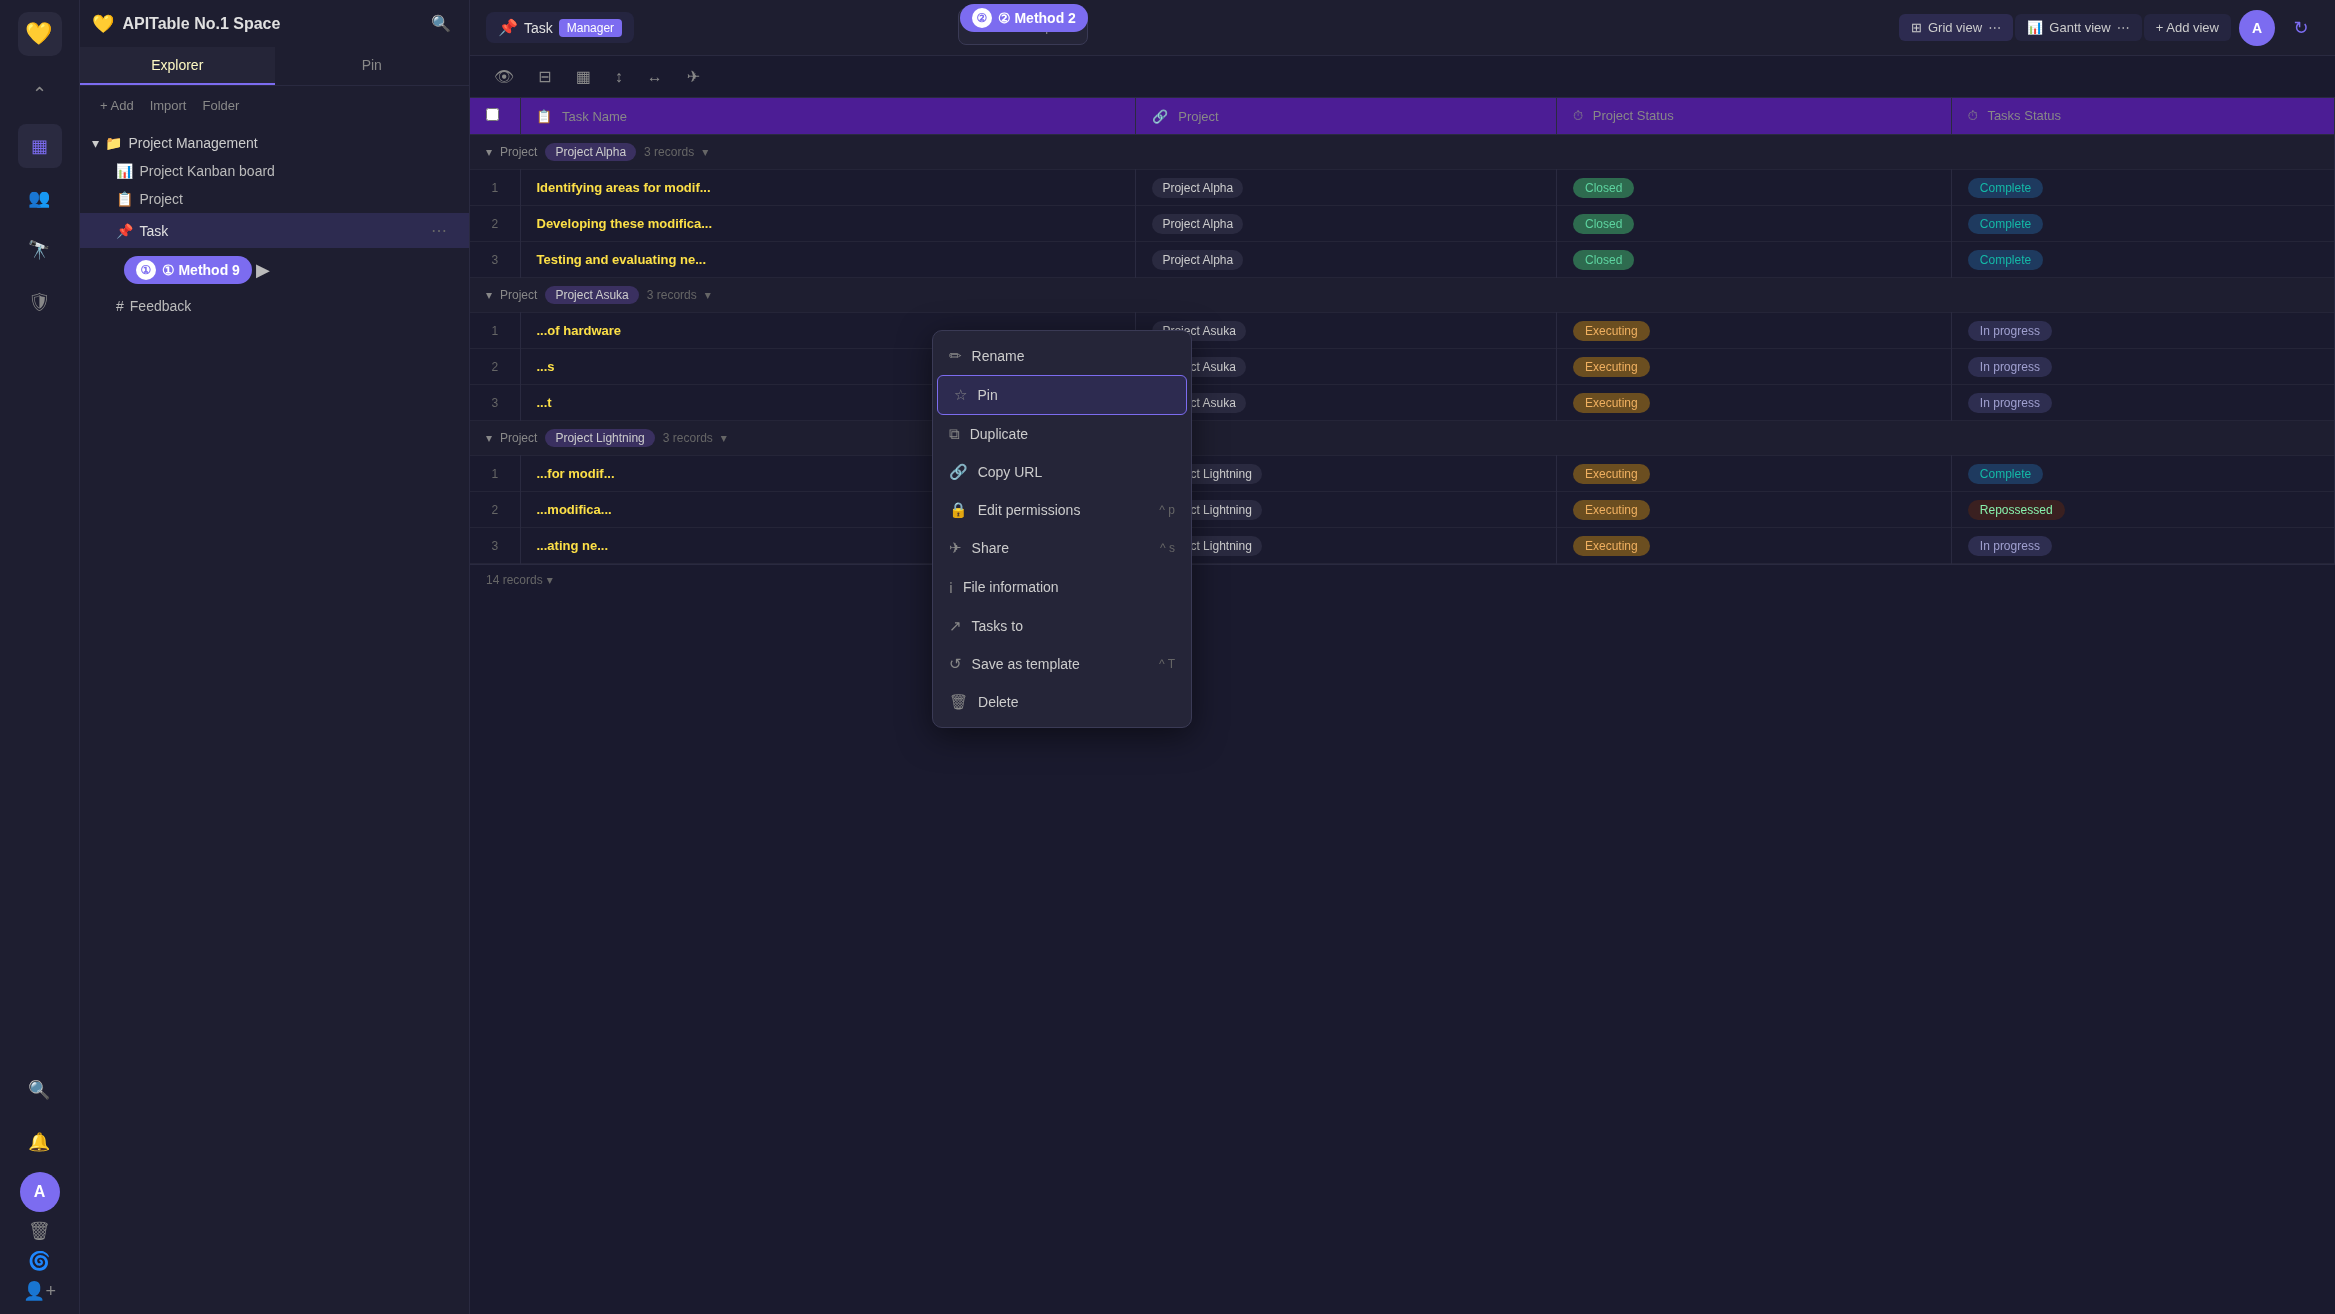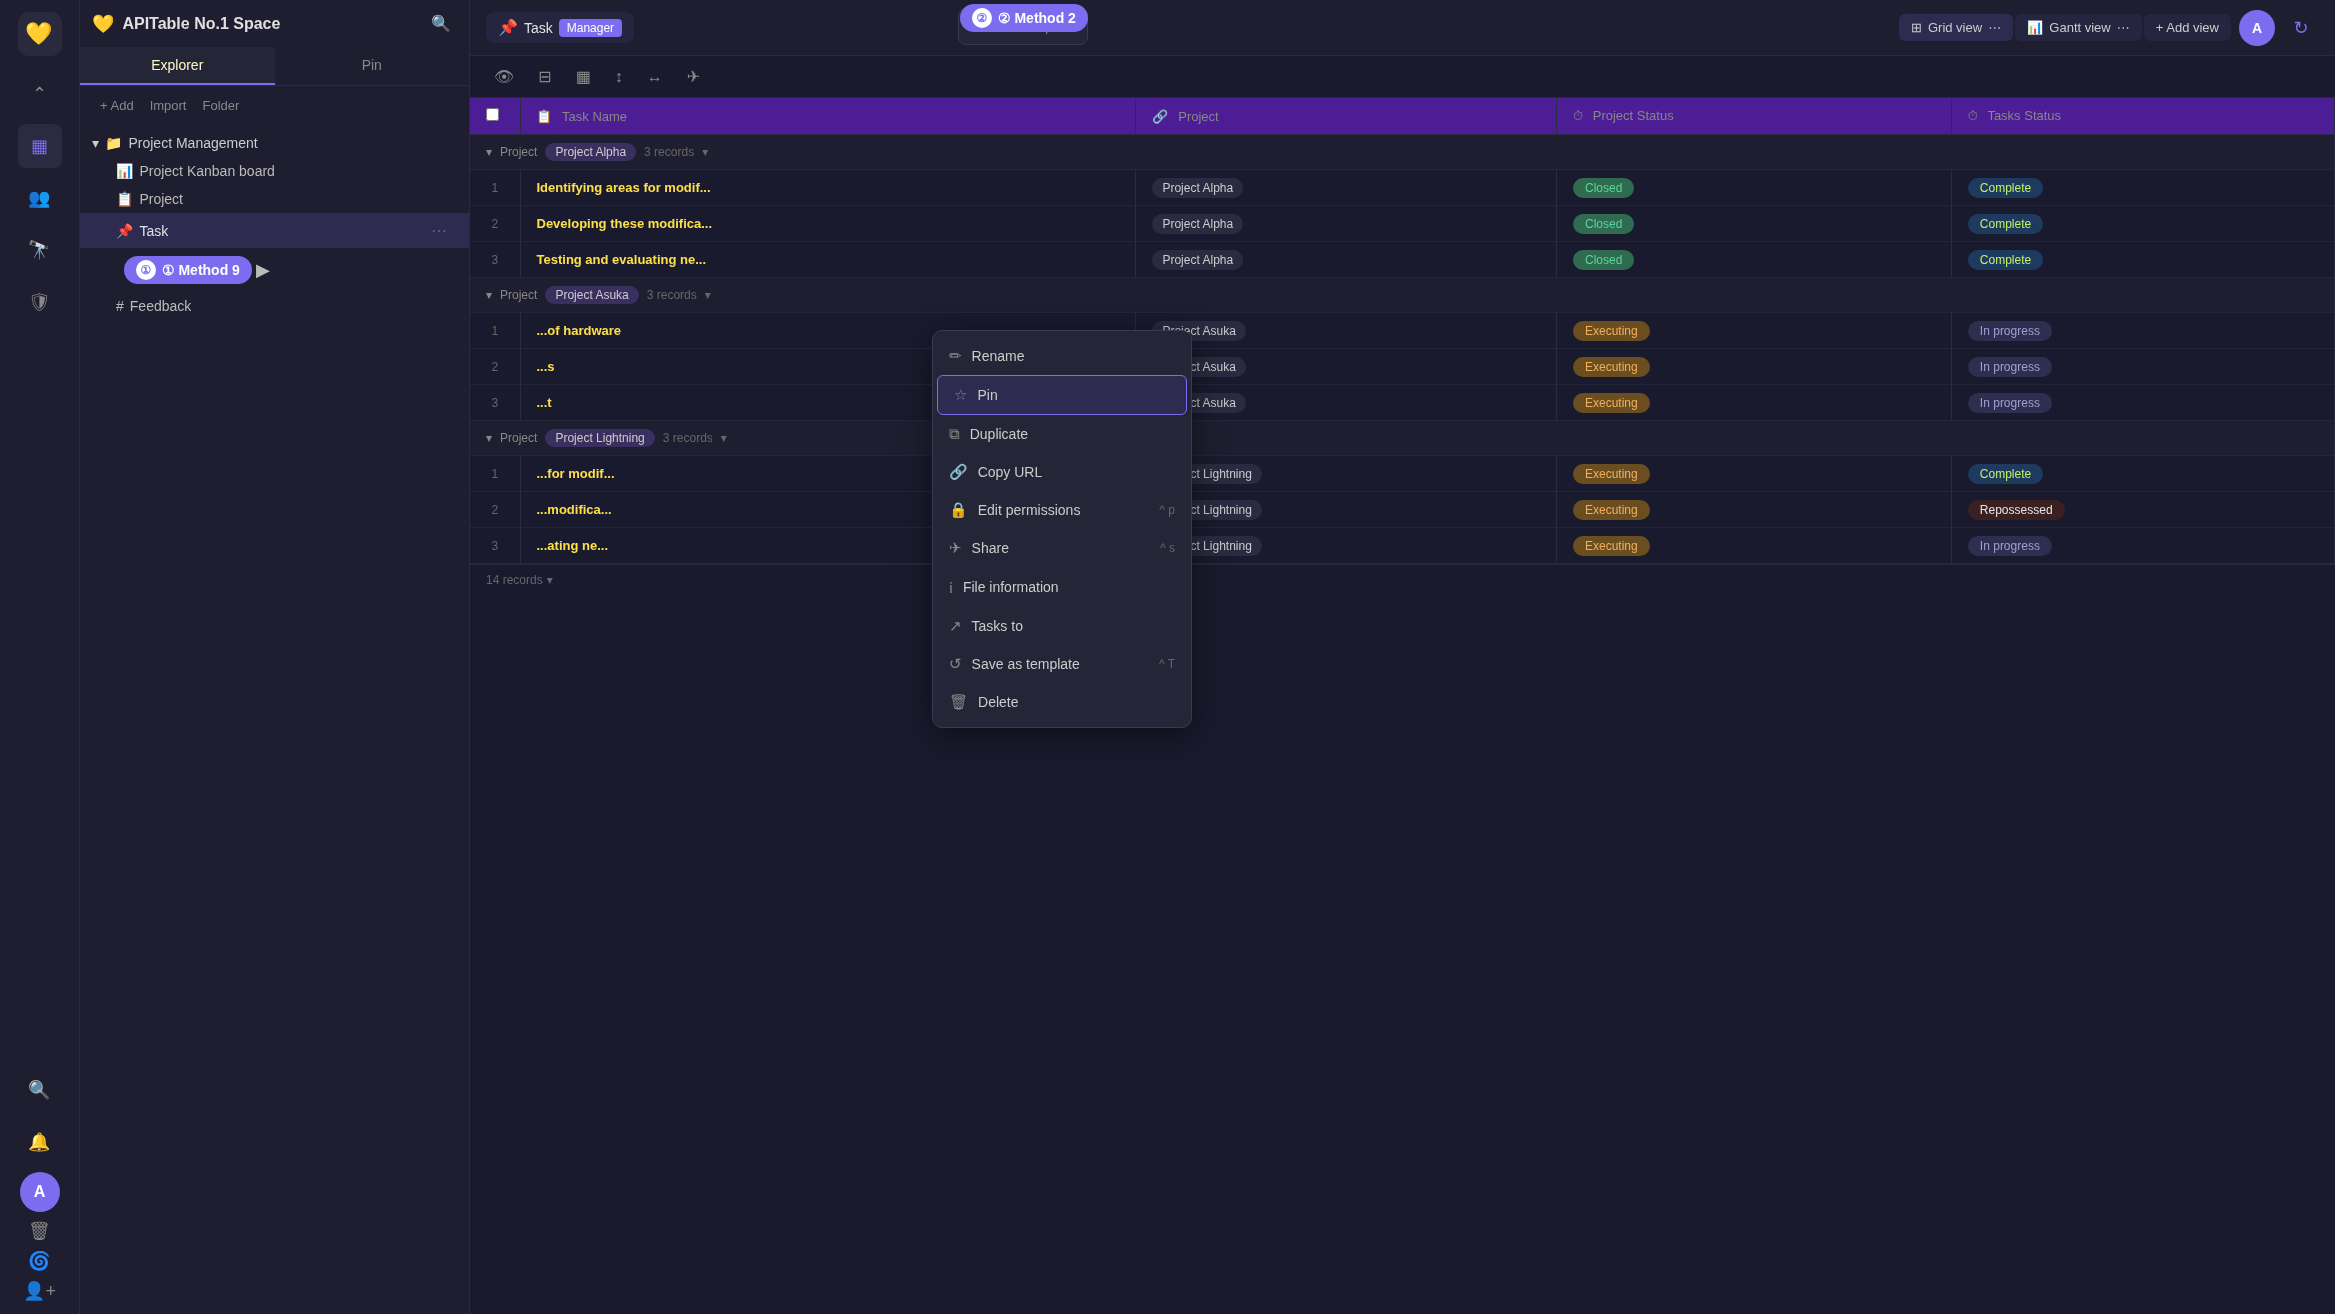--- a/index.html
+++ b/index.html
@@ -371,37 +371,37 @@
     .status-executing {
       background: #6b4e20;
       color: #f0b060;
       padding: 3px 12px;
       border-radius: 12px;
       font-size: 12px;
     }
 
     .task-complete {
       background: #1e3a5f;
-      color: #bef264;
+      color: #14b8a6;
       padding: 3px 12px;
       border-radius: 12px;
       font-size: 12px;
     }
 
     .task-inprogress {
       background: #2e2e50;
       color: #a0a0d0;
       padding: 3px 12px;
       border-radius: 12px;
       font-size: 12px;
     }
 
     .task-repossessed {
       background: #3a2020;
-      color: #e5e5e5;
+      color: #86efac;
       padding: 3px 12px;
       border-radius: 12px;
       font-size: 12px;
     }
 
     .records-footer {
       padding: 8px 16px;
       font-size: 12px;
       color: #666;
       border-top: 1px solid #2a2a40;

